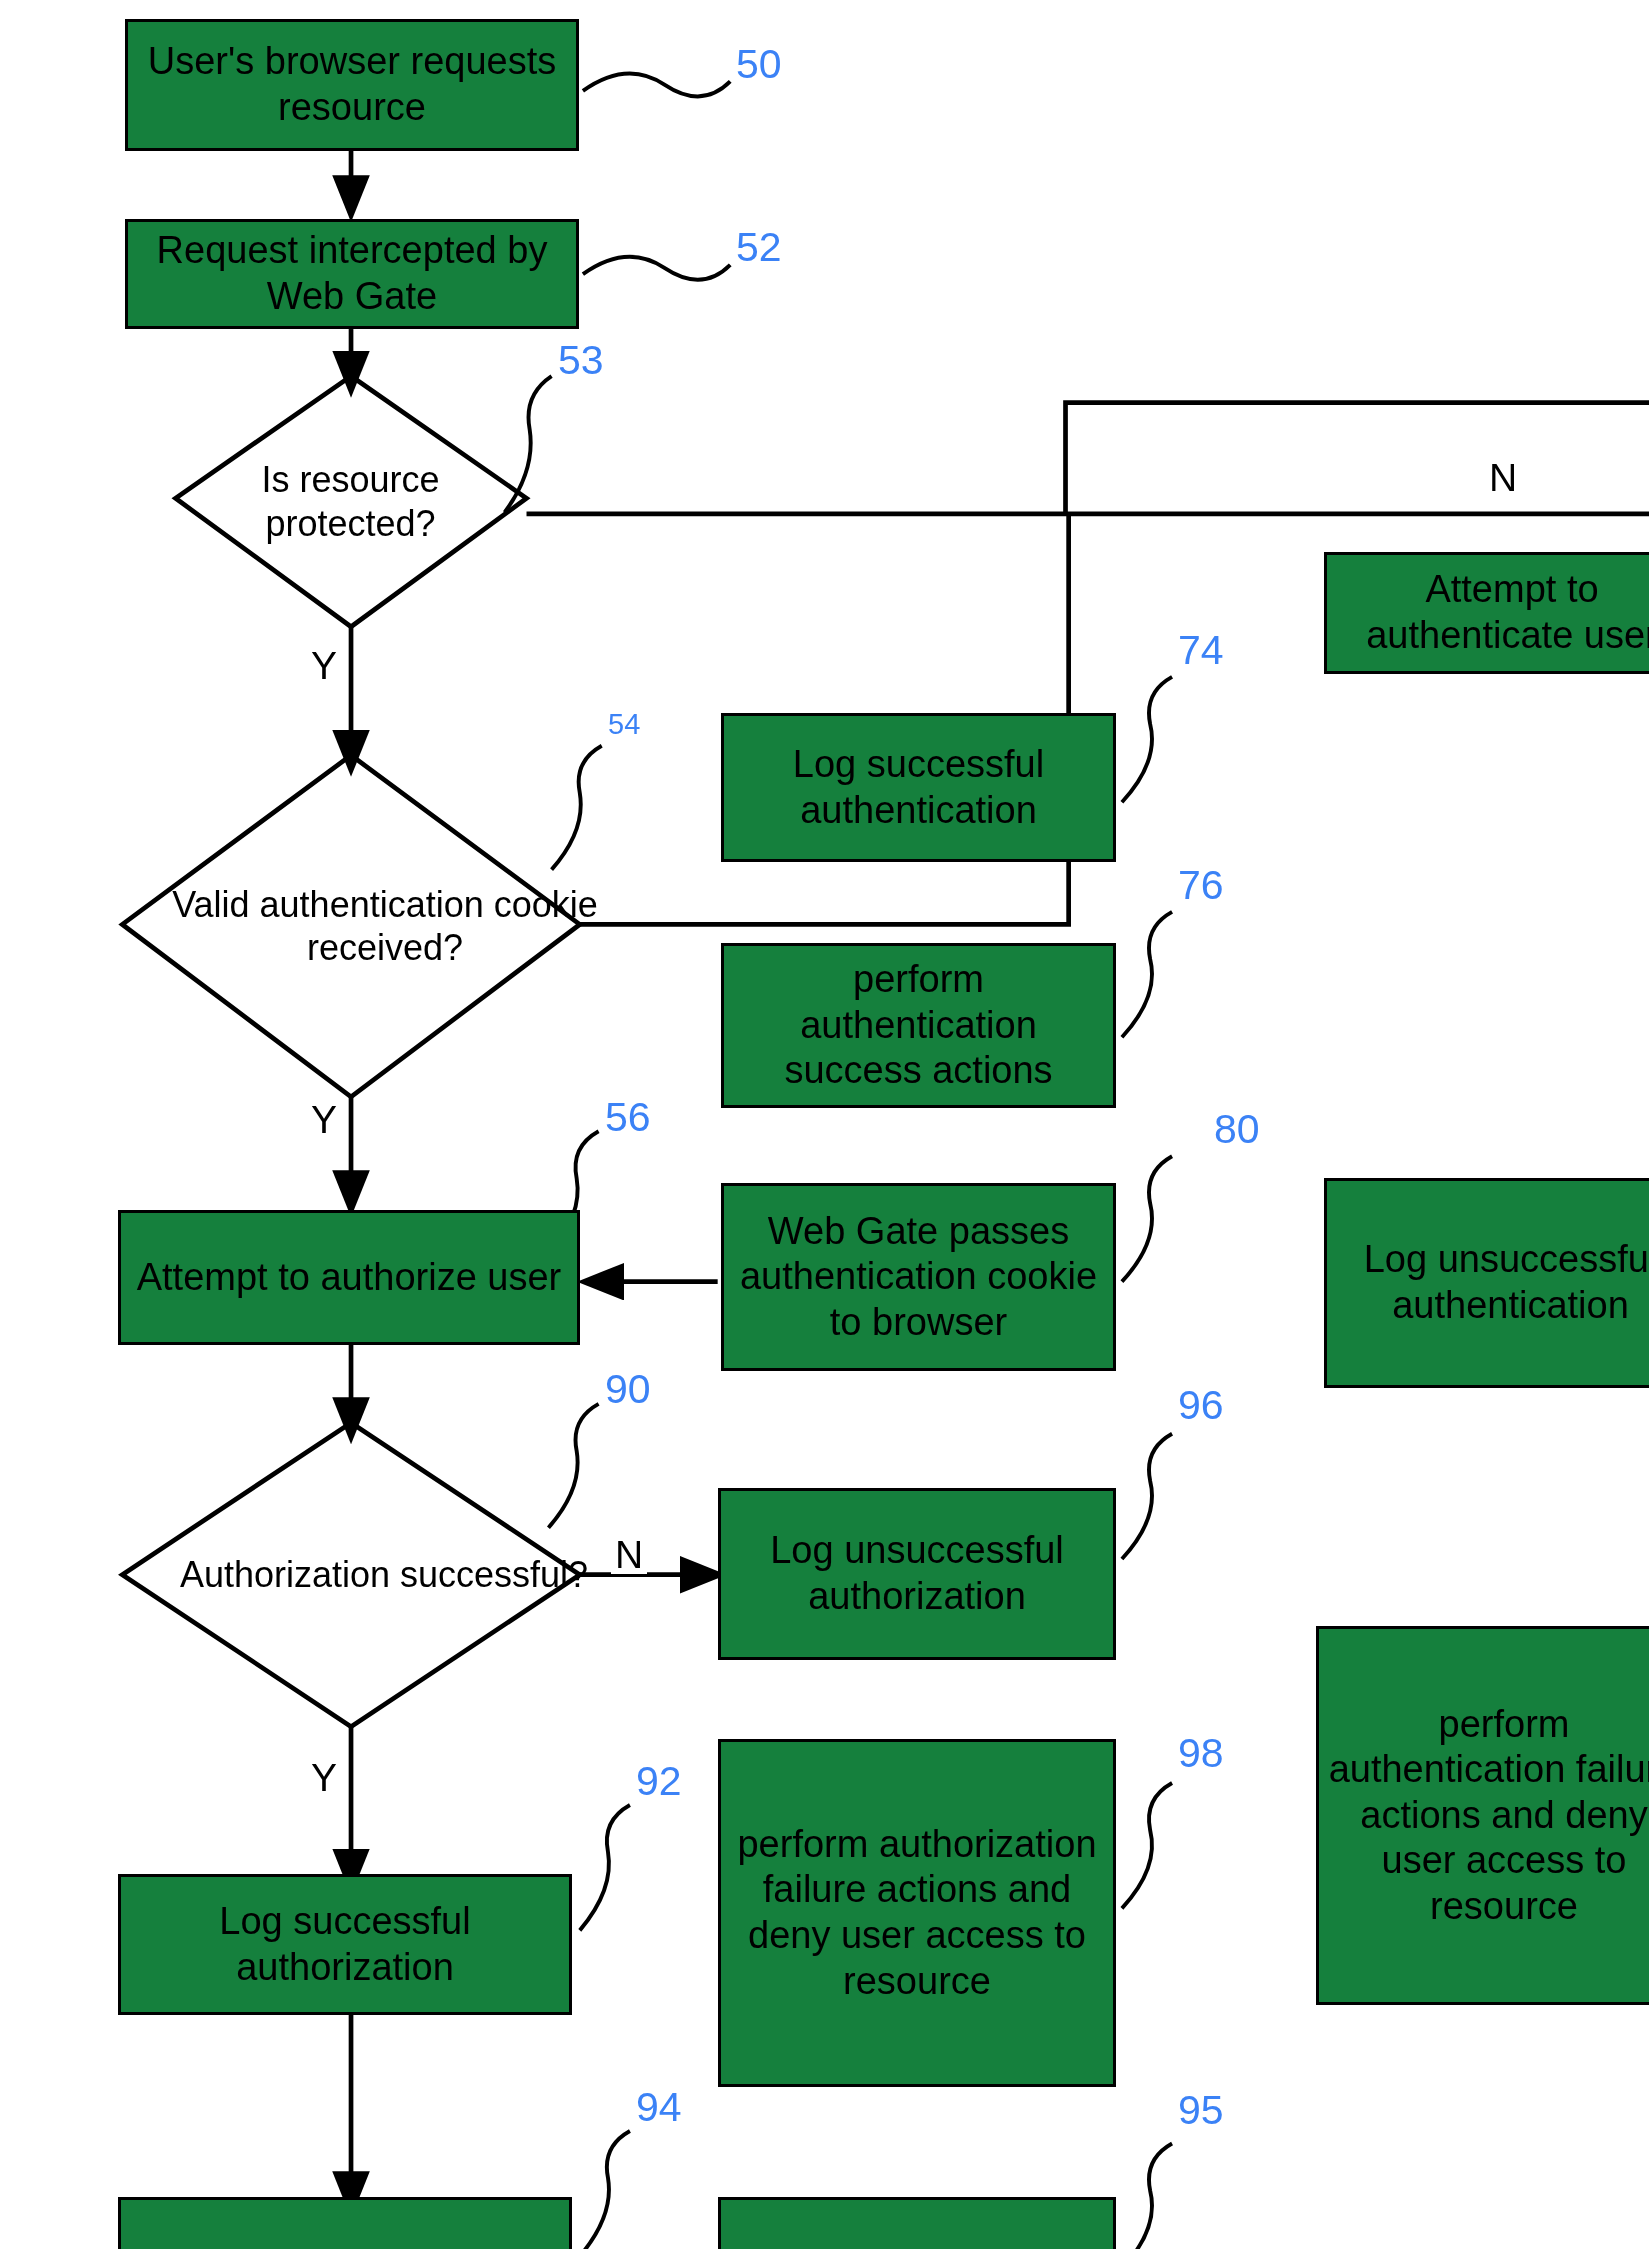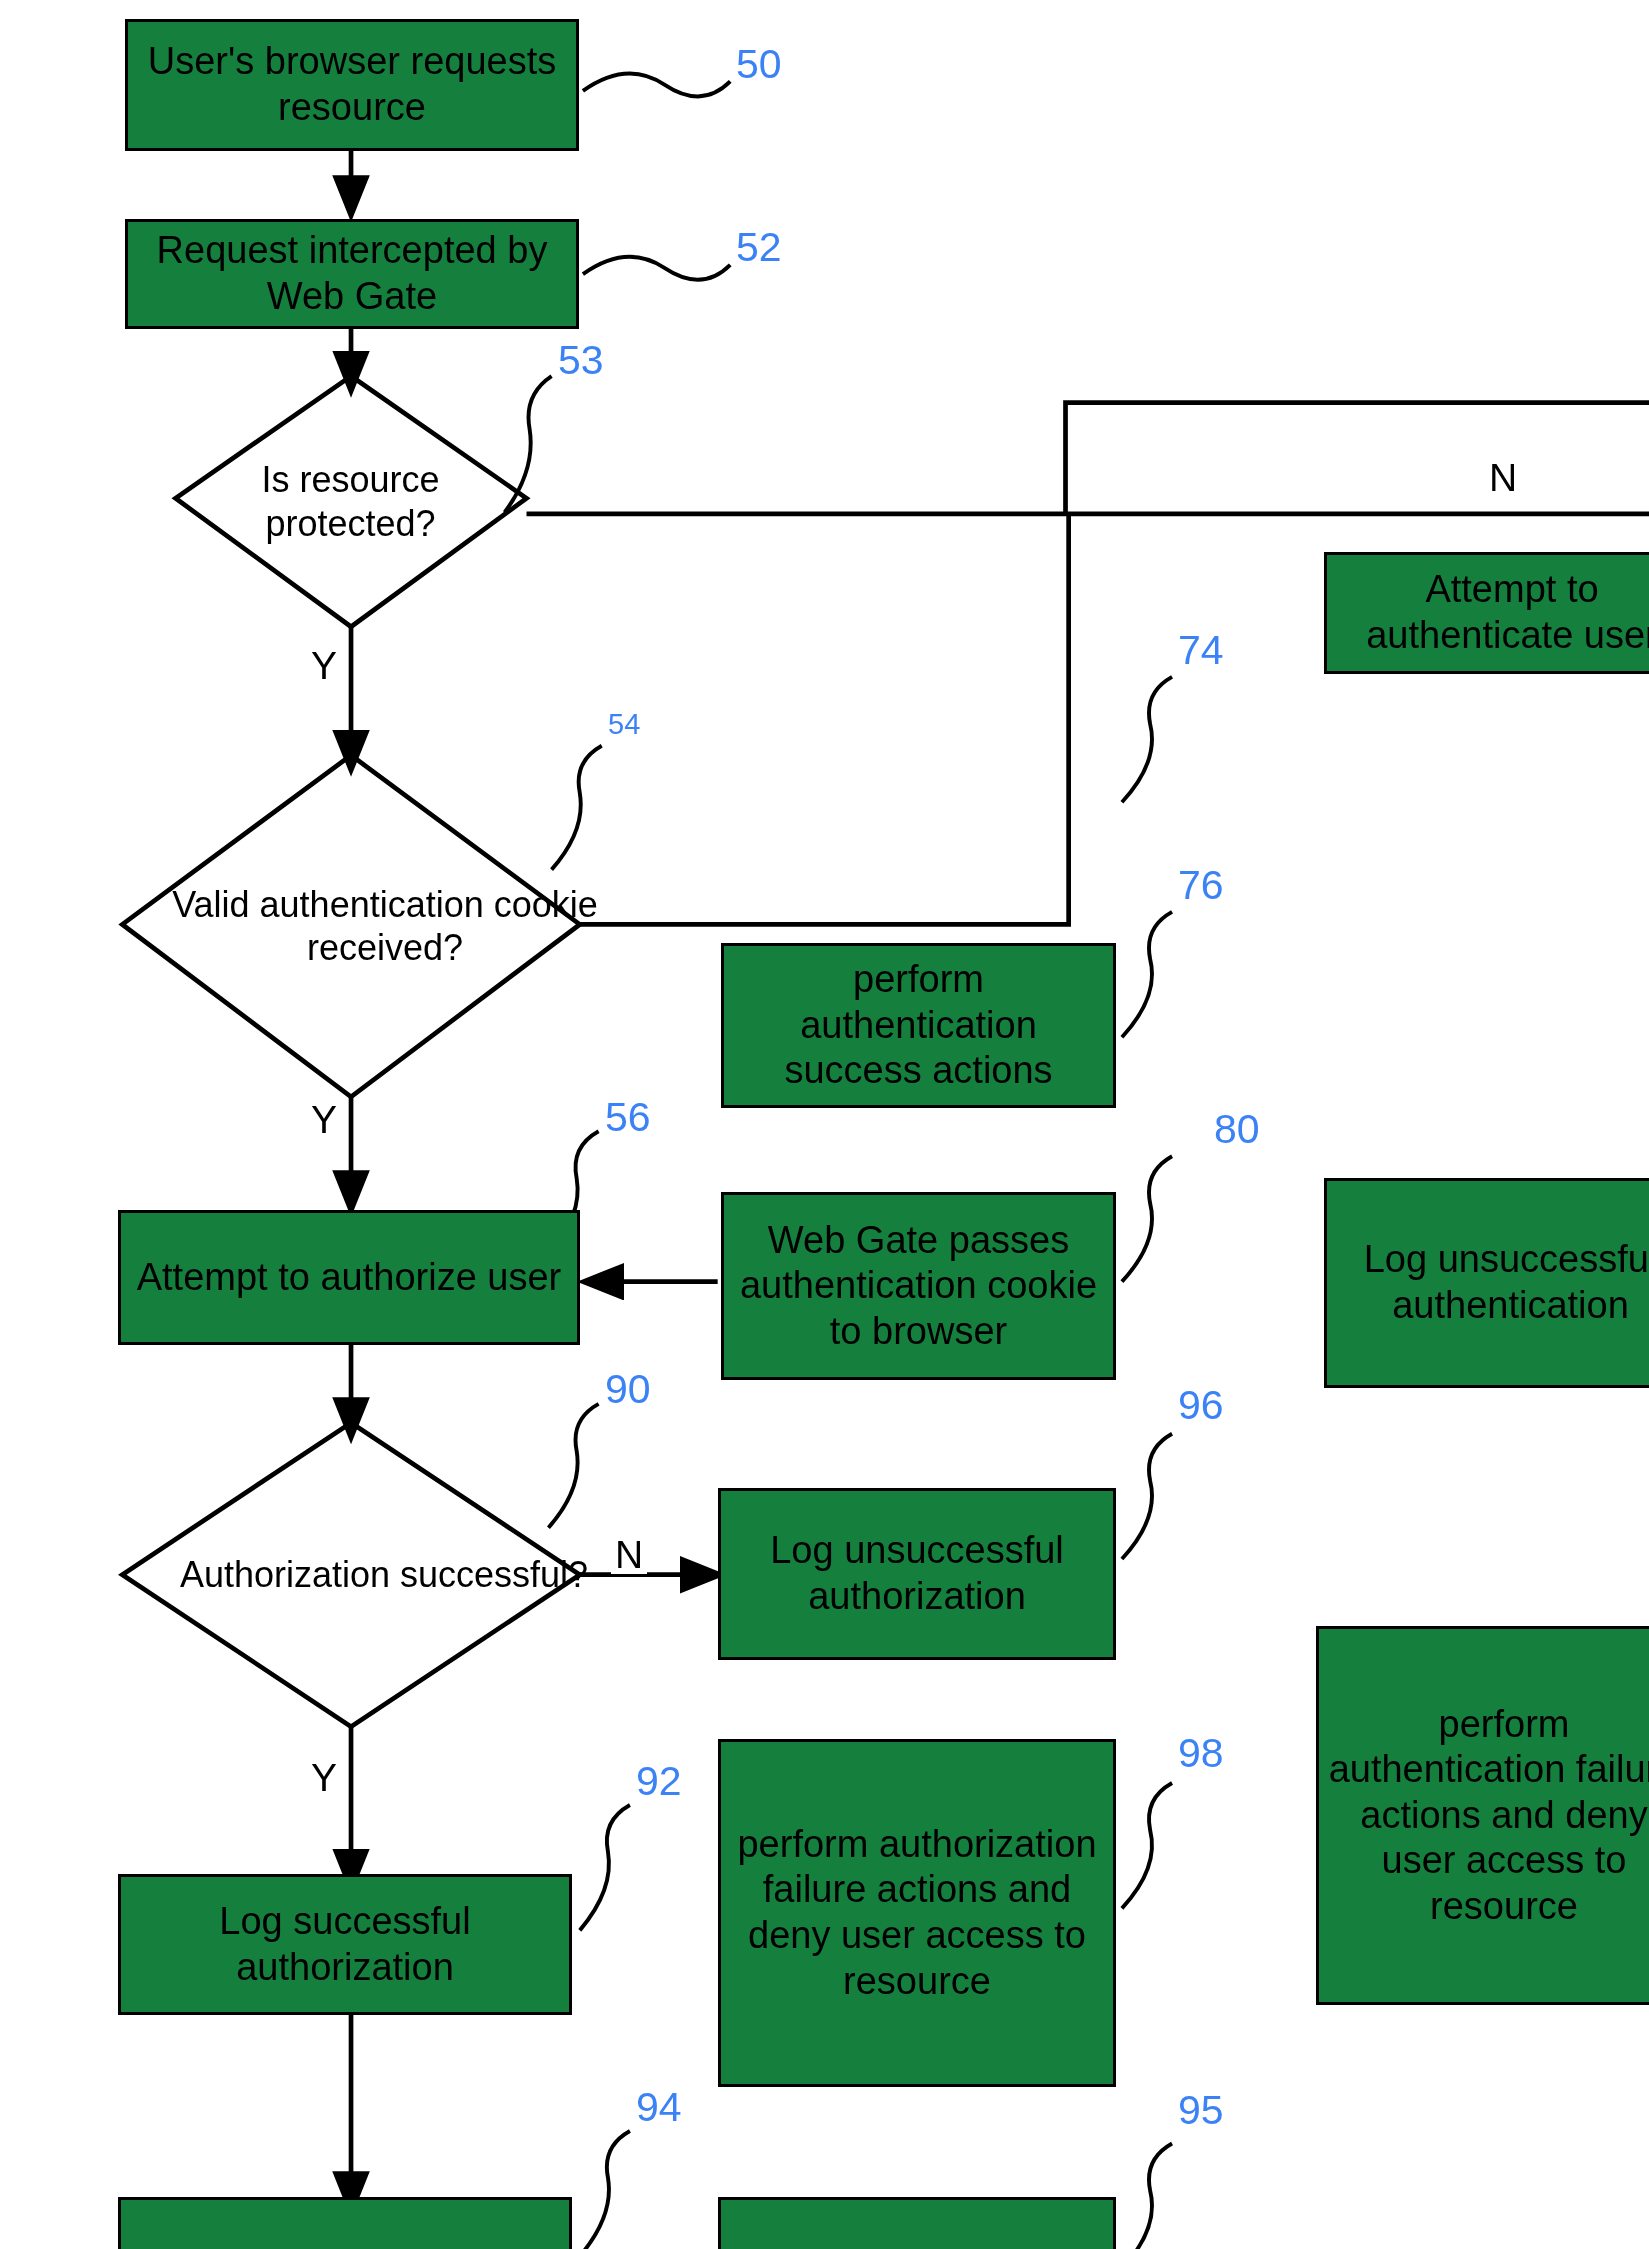--- a/index.html
+++ b/index.html
@@ -178,28 +178,31 @@
   <div class="node box t48" style="left: 118px; top: 1874px; width: 454px; height: 141px; font-size: 38px;">
     <span>Log successful authorization</span>
   </div>
   <div class="ref" style="left: 636px; top: 1758px; font-size: 41px;">92</div>
 
   <div class="node box t48" style="left: 118px; top: 2197px; width: 454px; height: 194px; font-size: 38px;">
     <span>perform authorization success actions</span>
   </div>
   <div class="ref" style="left: 636px; top: 2084px; font-size: 41px;">94</div>
 
+  <div class="node box t48" style="left: 721px; top: 713px; width: 395px; height: 149px; font-size: 38px;">
+    <span>Log successful authentication</span>
+  </div>
   <div class="ref" style="left: 1178px; top: 627px; font-size: 41px;">74</div>
 
   <div class="node box t48" style="left: 721px; top: 943px; width: 395px; height: 165px; font-size: 38px;">
     <span>perform authentication success actions</span>
   </div>
   <div class="ref" style="left: 1178px; top: 862px; font-size: 41px;">76</div>
 
-  <div class="node box t48" style="left: 721px; top: 1183px; width: 395px; height: 188px; font-size: 38px; margin-top: 9px;">
+  <div class="node box t48" style="left: 721px; top: 1183px; width: 395px; height: 188px; font-size: 38px;">
     <span>Web Gate passes authentication cookie to browser</span>
   </div>
   <div class="ref" style="left: 1214px; top: 1106px; font-size: 41px;">80</div>
 
   <div class="node box t48" style="left: 718px; top: 1488px; width: 398px; height: 172px; font-size: 38px;">
     <span>Log unsuccessful authorization</span>
   </div>
   <div class="ref" style="left: 1178px; top: 1382px; font-size: 41px;">96</div>
 
   <div class="node box t48" style="left: 718px; top: 1739px; width: 398px; height: 348px; font-size: 38px;">

